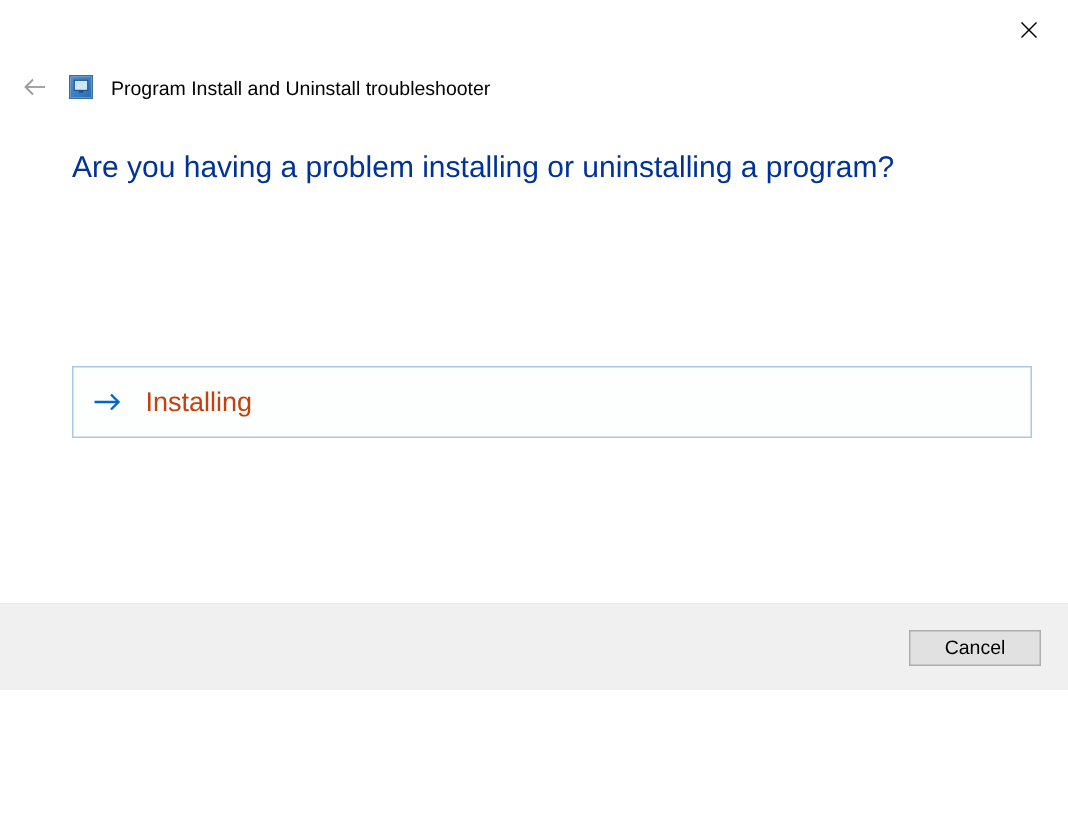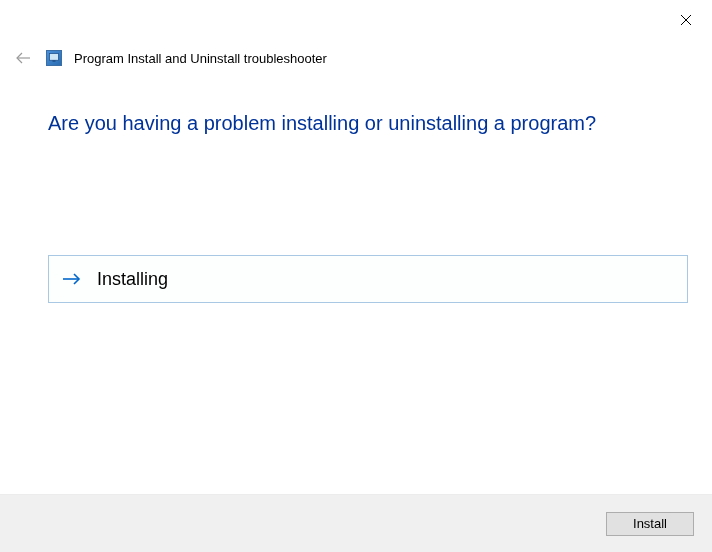--- a/index.html
+++ b/index.html
@@ -8,21 +8,21 @@
     padding: 0;
     width: 712px;
     height: 552px;
     font-family: "Segoe UI", Tahoma, sans-serif;
     background: #ffffff;
     overflow: hidden;
   }
   .window {
     position: relative;
     width: 712px;
-    height: 552px;
+    height: 460px;
   }
   .close-btn {
     position: absolute;
     top: 10px;
     right: 16px;
     width: 20px;
     height: 20px;
     display: flex;
     align-items: center;
     justify-content: center;
@@ -64,32 +64,32 @@
   }
   .content {
     position: absolute;
     top: 100px;
     left: 48px;
     right: 24px;
   }
   .question {
     font-size: 20px;
     color: #003399;
-    margin-top: 12px;
+    margin-top: 1px;
     margin-bottom: 120px;
     font-weight: 400;
   }
   .option {
     display: flex;
     align-items: center;
     gap: 14px;
     height: 48px;
     padding: 0 12px;
     cursor: pointer;
-    color: #000000;
+    color: #c2410c;
     font-size: 18px;
     border: 1px solid transparent;
     margin-bottom: 2px;
   }
   .option.selected {
     border: 1px solid #a8c8e4;
     background: #fdfefe;
   }
   .arrow-icon {
     width: 22px;
@@ -160,16 +160,16 @@
             <line x1="2" y1="11" x2="18" y2="11" stroke="#0066cc" stroke-width="1.6"></line>
             <polyline points="13,6 18,11 13,16" fill="none" stroke="#0066cc" stroke-width="1.6"></polyline>
           </svg>
       </span>
       <span>Installing</span>
     </div>
 
   </div>
 
   <div class="footer">
-    <button class="cancel-btn">Install</button>
+    <button class="cancel-btn">Cancel</button>
   </div>
 
 </div>
 
 </body></html>

